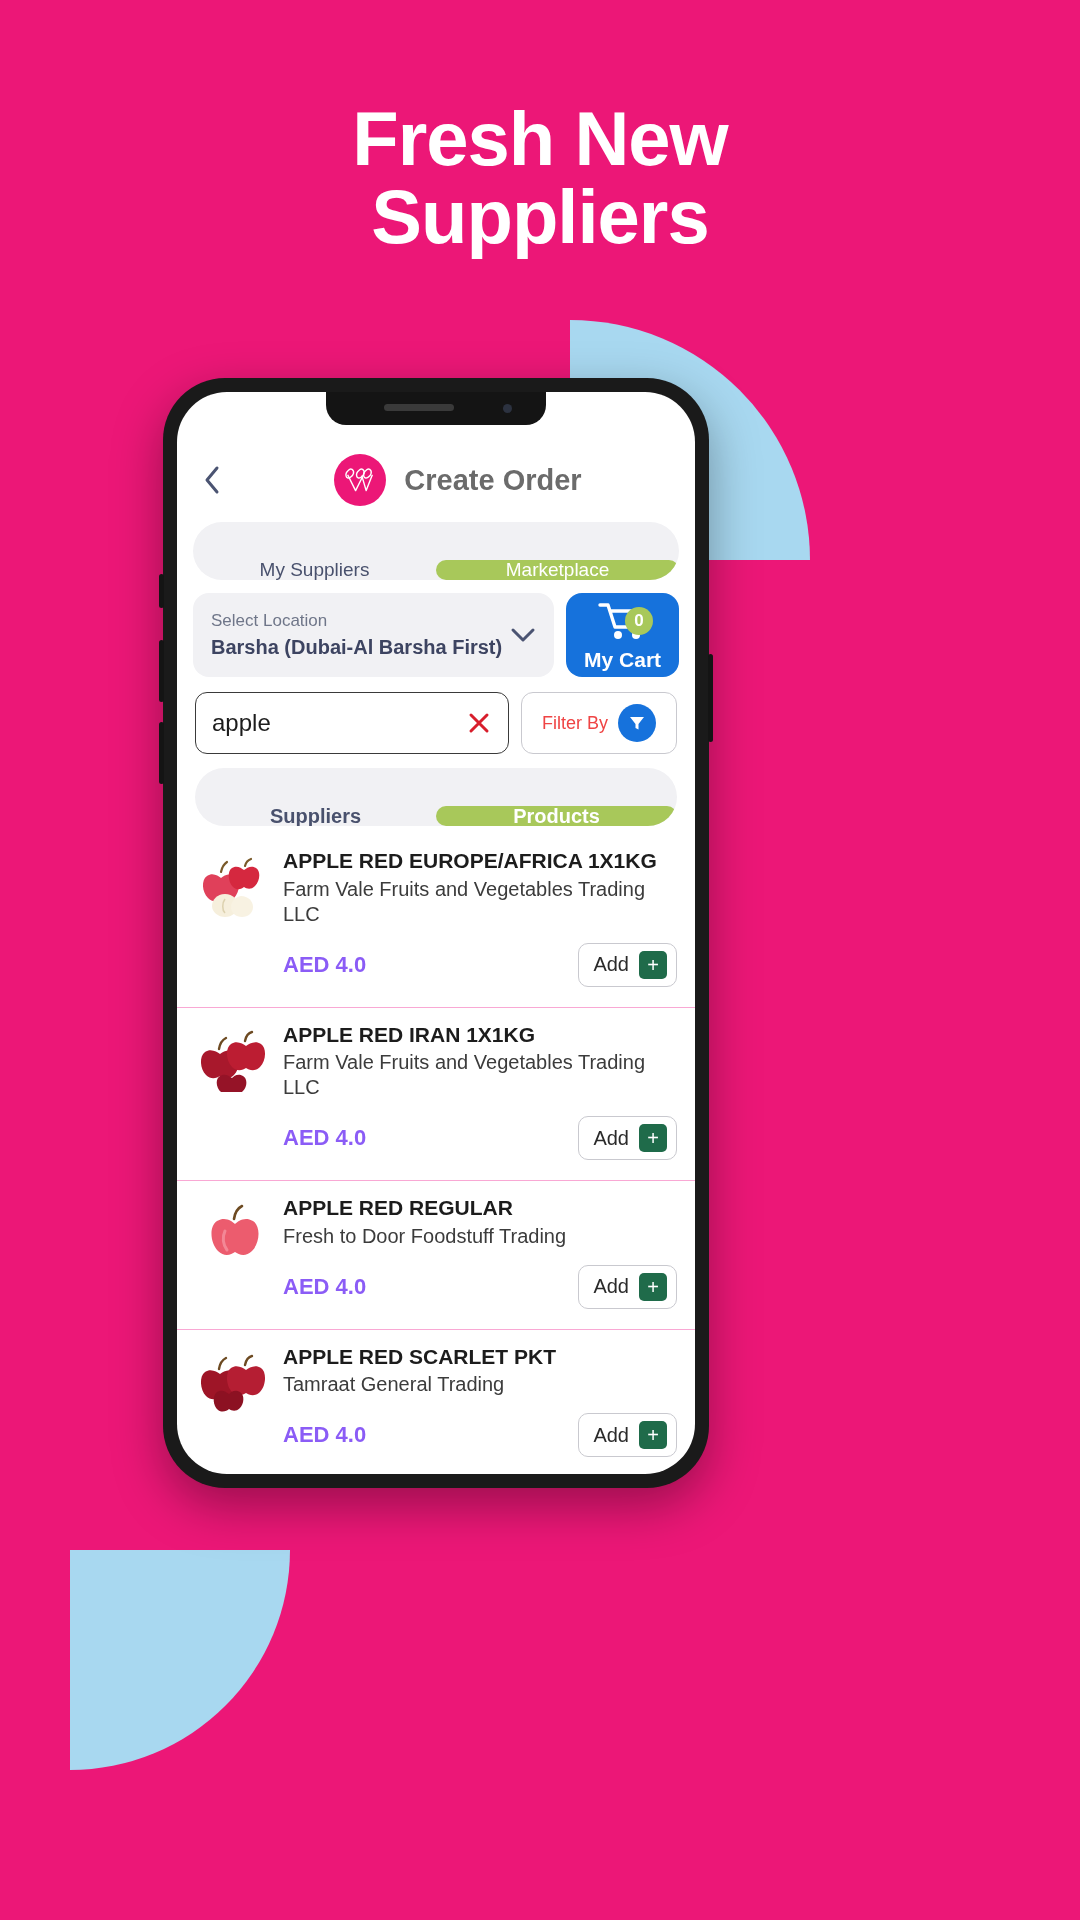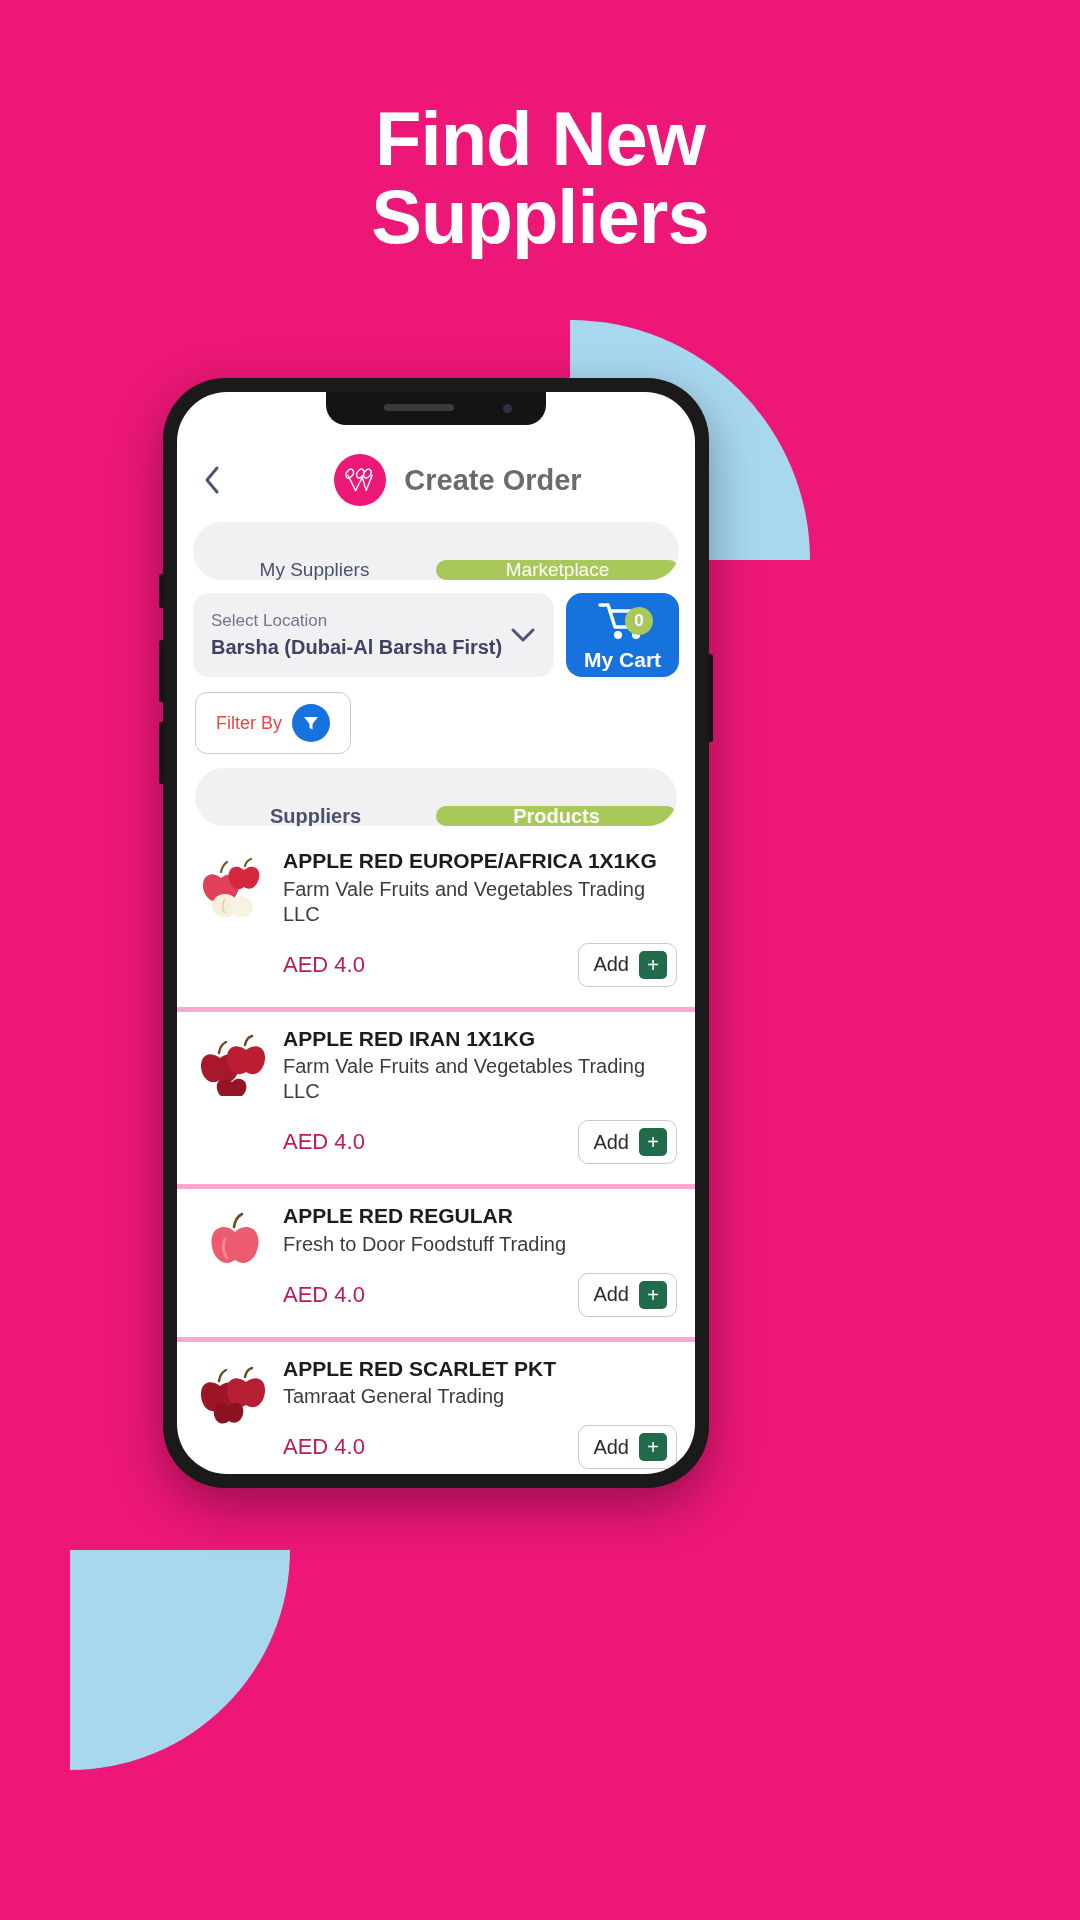--- a/index.html
+++ b/index.html
@@ -224,21 +224,21 @@
   .filter-icon svg { width: 20px; height: 20px; }
 
   
   .seg2-wrap { padding: 14px 18px 0 18px; }
 
   
   .list { margin-top: 8px; }
   .row {
     display: flex;
     padding: 14px 18px 0 18px;
-    border-top: 5px solid #f9a8d4;
+    border-top: 1px solid #f9a8d4;
     gap: 14px;
   }
   .row:first-child { border-top: none; }
   .thumb {
     width: 74px; flex: 0 0 74px;
     display: flex; align-items: flex-start; justify-content: center;
     padding-top: 6px;
   }
   .thumb svg { width: 74px; height: 64px; display: block; }
   .row-main { flex: 1; min-width: 0; padding-bottom: 10px; }
@@ -246,21 +246,21 @@
     font-size: 21px; font-weight: bold; color: #1c1c1c;
     line-height: 1.22; margin-bottom: 3px;
   }
   .p-supplier {
     font-size: 20px; color: #3c3c3c; line-height: 1.25;
   }
   .price-row {
     display: flex; align-items: center; justify-content: space-between;
     margin-top: 16px; padding-bottom: 10px;
   }
-  .p-price { font-size: 22px; font-weight: normal; color: #be185d; }
+  .p-price { font-size: 22px; font-weight: bold; color: #8b5cf6; }
   .add-btn {
     display: flex; align-items: center; gap: 10px;
     border: 1px solid #c9c9cf;
     border-radius: 10px;
     padding: 7px 9px 7px 14px;
     background: #fff;
   }
   .add-label { font-size: 20px; color: #2a2a2a; }
   .add-plus {
     width: 28px; height: 28px;
@@ -271,21 +271,21 @@
     font-size: 20px; line-height: 1;
   }
 </style>
 </head>
 <body>
 
 <div class="deco deco-tr"></div>
 <div class="deco deco-bl"></div>
 
 <div class="headline">
-  <div>Find New</div>
+  <div>Fresh New</div>
   <div>Suppliers</div>
 </div>
 
 <div class="phone">
   <div class="side-btn sb1"></div>
   <div class="side-btn sb2"></div>
   <div class="side-btn sb3"></div>
   <div class="side-btn sb4"></div>
 
   <div class="phone-inner">
@@ -341,20 +341,28 @@
             <path d="M4 7 H12 L19 29 H42 L48 13 H15" stroke="#fff" stroke-width="3.4" stroke-linecap="round" stroke-linejoin="round"></path>
             <circle cx="22" cy="37" r="4" fill="#fff"></circle>
             <circle cx="40" cy="37" r="4" fill="#fff"></circle>
           </svg>
         </div>
         <div class="cart-label">My Cart</div>
       </div>
     </div>
 
     <div class="search-row">
+      <div class="search-box">
+        <div class="search-value" placeholder="Search">apple</div>
+        <div class="clear-x">
+          <svg viewBox="0 0 26 26" fill="none">
+            <path d="M5 5 L21 21 M21 5 L5 21" stroke="#d81e2c" stroke-width="3" stroke-linecap="round"></path>
+          </svg>
+        </div>
+      </div>
       <div class="filter-box">
         <div class="filter-label">Filter By</div>
         <div class="filter-icon">
           <svg viewBox="0 0 20 20" fill="none">
             <path d="M3 4 H17 L11.5 11 V16.5 L8.5 15 V11 Z" fill="#fff"></path>
           </svg>
         </div>
       </div>
     </div>
 

